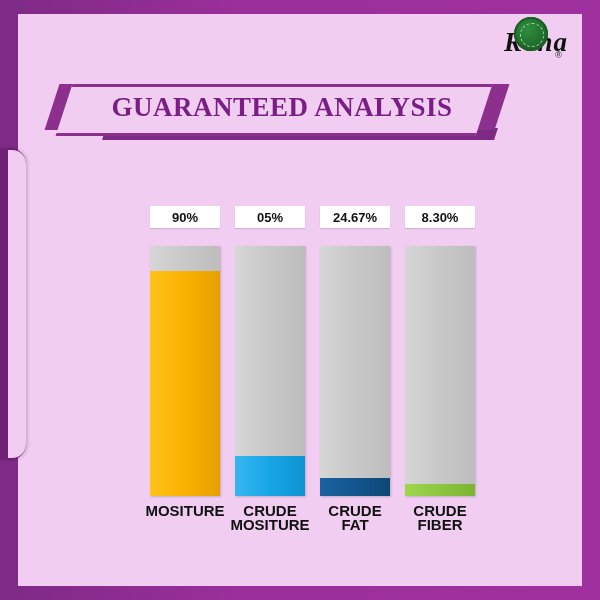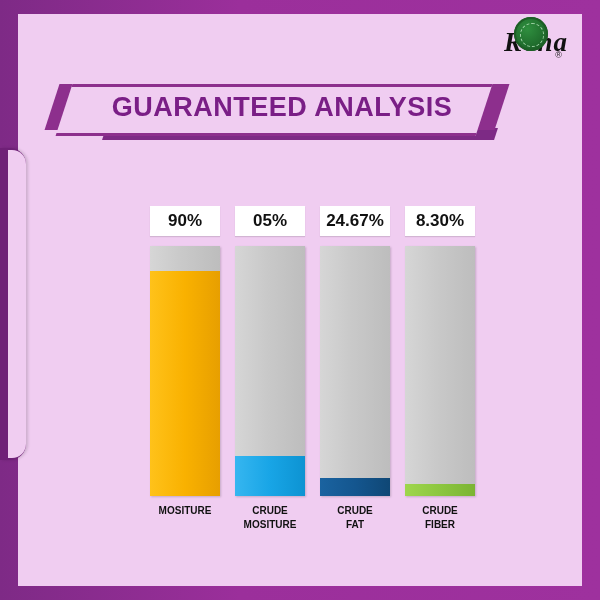--- a/index.html
+++ b/index.html
@@ -55,21 +55,21 @@
   .logo-badge:before{
     content:"";position:absolute;left:6px;top:6px;width:22px;height:22px;
     border-radius:50%;border:1px dashed #bfe8c3;opacity:.8;
   }
   .logo-reg{
     position:absolute;right:6px;bottom:4px;font-size:9px;color:#222;
   }
 
   
   .banner-wrap{
-    position:absolute;left:52px;top:84px;width:460px;height:58px;
+    position:absolute;left:52px;top:84px;width:460px;height:58px;font-family:Liberation Serif, serif;
   }
   .banner-main{
     position:absolute;left:12px;top:0;width:420px;height:46px;
     background:#f0cdf1;
     border-top:3px solid #8d2f8d;
     border-bottom:3px solid #8d2f8d;
     transform:skewX(-18deg);
   }
   .banner-left-bar{
     position:absolute;left:0px;top:0;width:14px;height:46px;
@@ -90,38 +90,38 @@
   }
 
   
   .chart{
     position:absolute;left:150px;top:206px;width:320px;height:310px;
   }
   .col{
     position:absolute;width:70px;
   }
   .label-box{
-    position:absolute;top:0;left:0;width:70px;height:30px;
+    position:absolute;top:0;left:0;width:70px;height:22px;
     background:#ffffff;
     display:flex;align-items:center;justify-content:center;
-    font-size:17px;font-weight:bold;color:#111;
+    font-size:13px;font-weight:bold;color:#111;
     box-shadow:0 1px 1px rgba(0,0,0,.12);
   }
   .bar-outer{
     position:absolute;top:40px;left:0;width:70px;height:250px;
     background:linear-gradient(90deg,#d6d6d6 0%,#c9c9c9 45%,#bdbdbd 100%);
     box-shadow:1px 1px 2px rgba(0,0,0,.18);
     overflow:hidden;
   }
   .bar-fill{
     position:absolute;left:0;bottom:0;width:70px;
   }
   .cat{
     position:absolute;top:298px;left:-6px;width:82px;
-    text-align:center;font-size:10px;font-weight:bold;color:#111;
+    text-align:center;font-size:15px;font-weight:bold;color:#111;
     line-height:14px;
   }
 </style>
 </head>
 <body>
 
 <div id="canvas">
   <div class="frame-outer"></div>
   <div class="frame-inner"></div>
   <div class="left-tab"></div>

